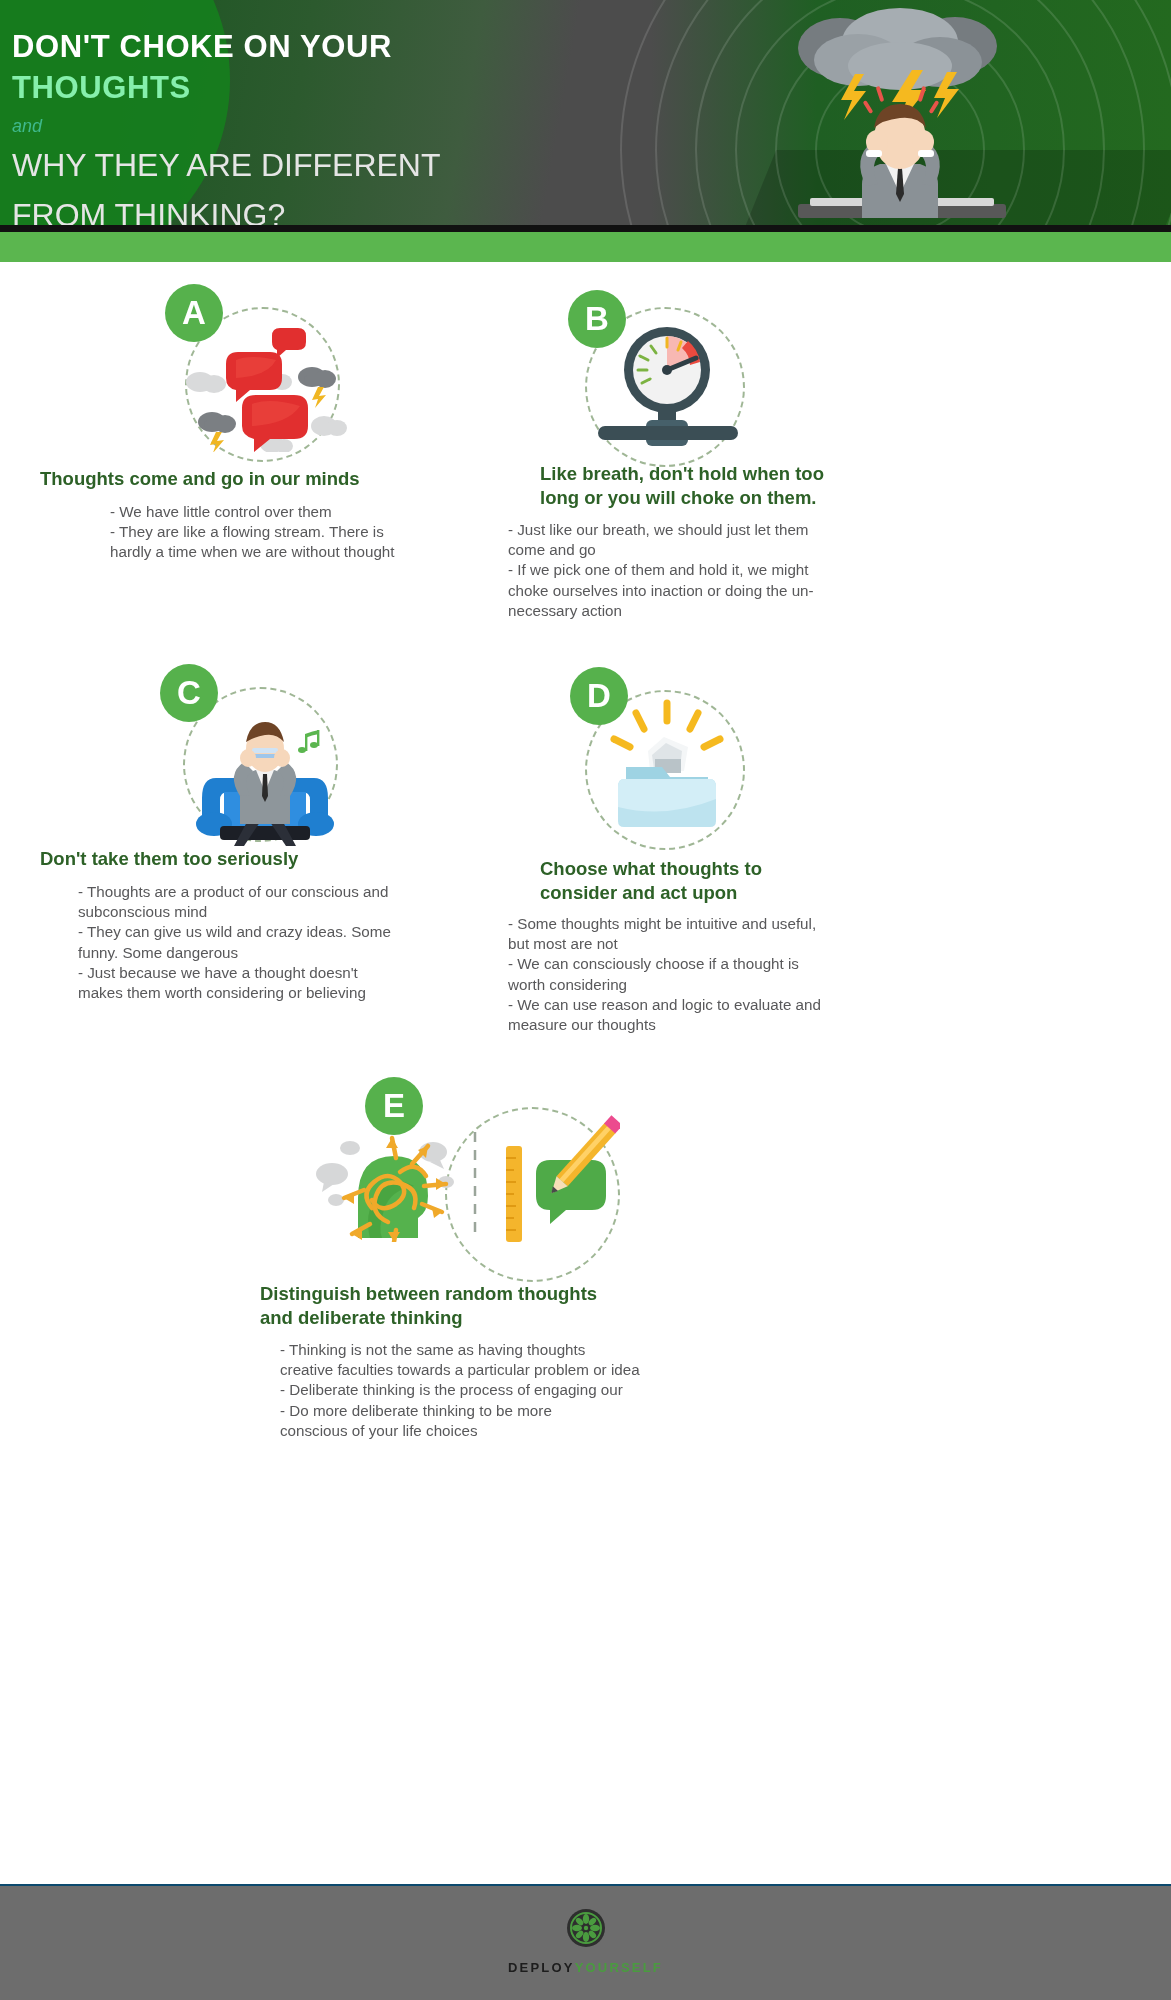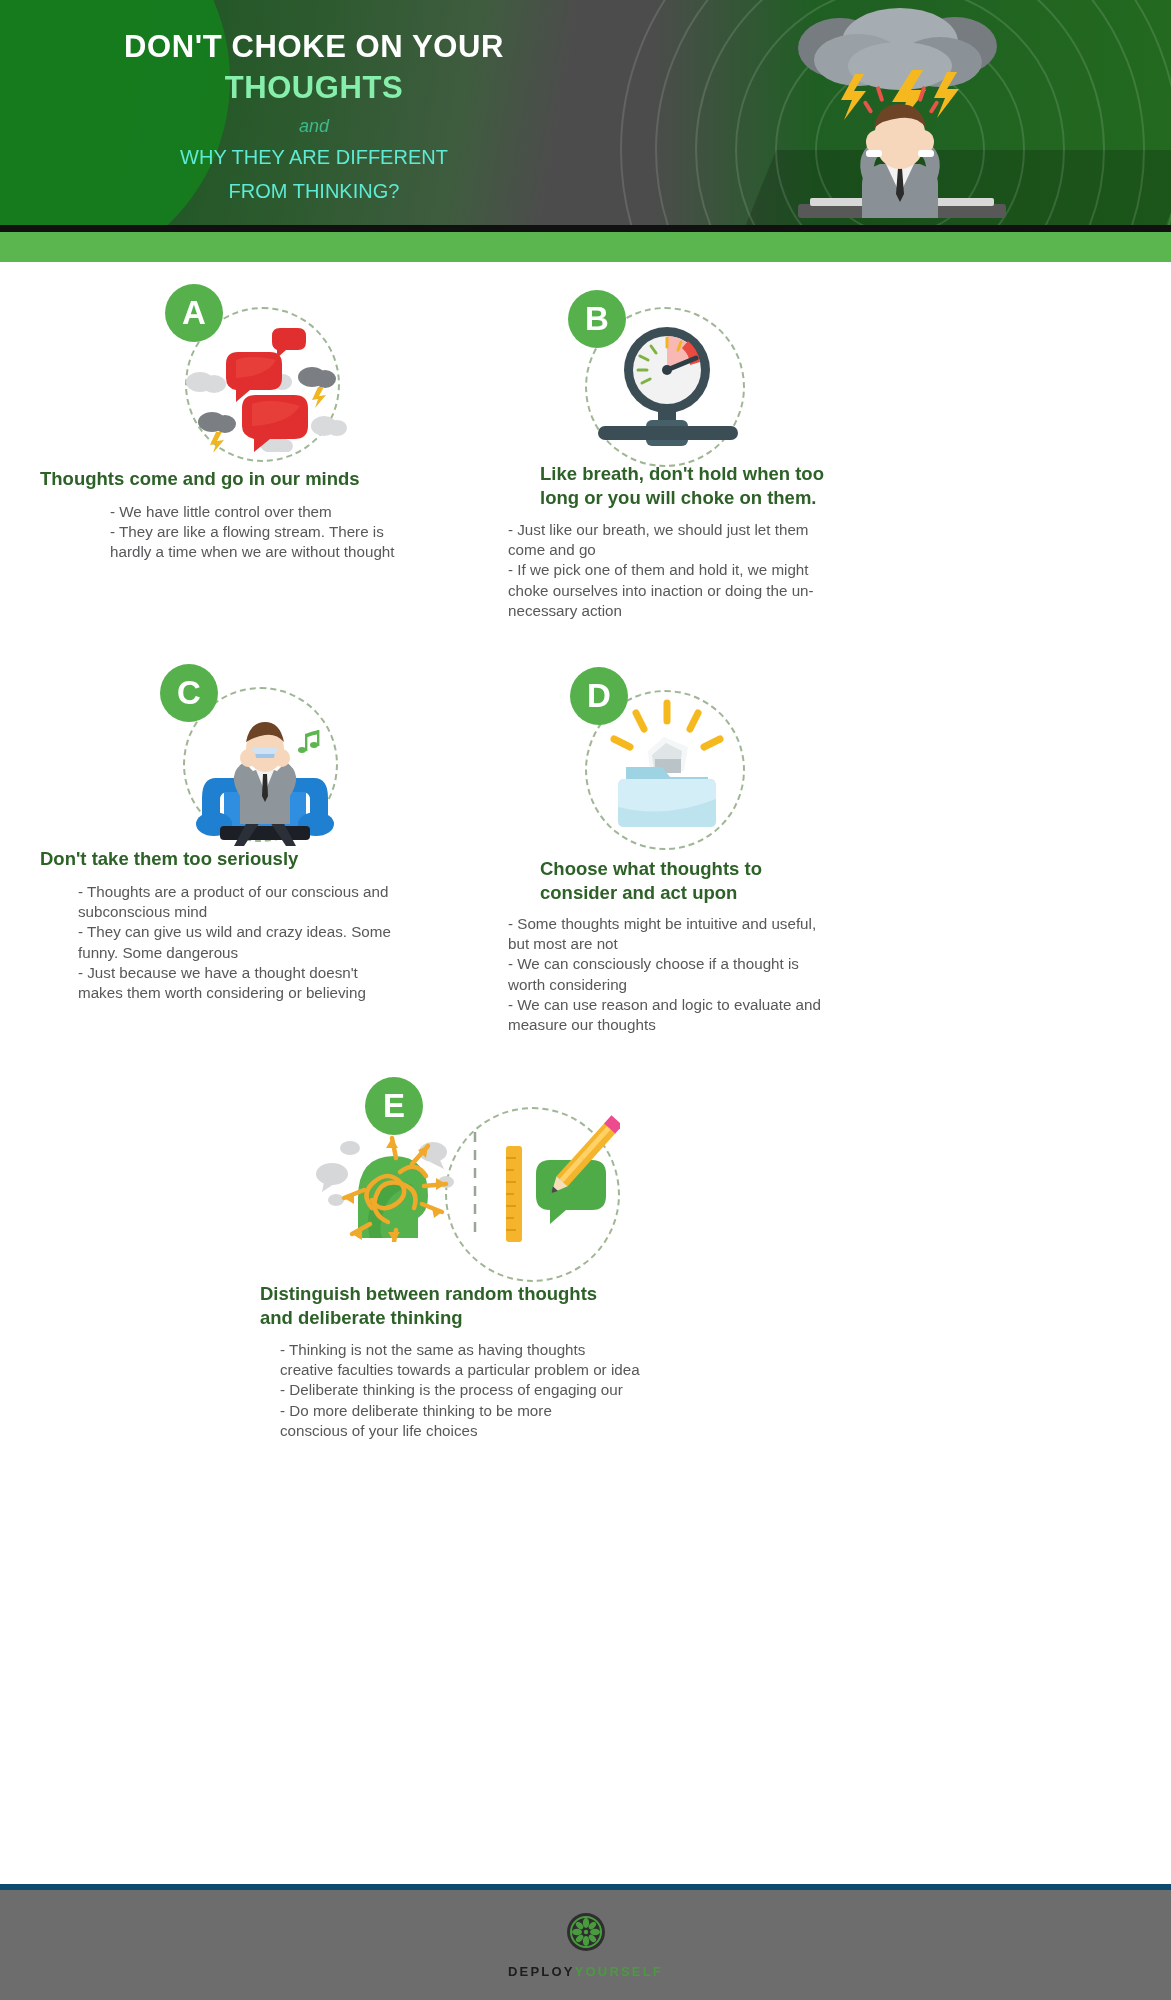--- a/index.html
+++ b/index.html
@@ -58,23 +58,22 @@
   }
   .hdr-shadow {
     position: absolute;
     left: 760px; top: 150px;
     width: 420px; height: 80px;
     background: rgba(0,0,0,0.18);
     transform: skewX(-22deg);
   }
   .hdr-title-wrap {
     position: absolute;
-    left: 4px; top: 28px;
+    left: 12px; top: 28px;
     width: 620px;
-    text-align: center;
     z-index: 6;
   }
   .hdr-line1 {
     font-size: 31px;
     font-weight: bold;
     letter-spacing: .6px;
     color: #ffffff;
     line-height: 1.25;
   }
   .hdr-line2 {
@@ -86,22 +85,22 @@
     margin-top: 2px;
   }
   .hdr-and {
     font-size: 18px;
     font-style: italic;
     color: #3fb98c;
     margin-top: 8px;
     line-height: 1.2;
   }
   .hdr-line3 {
-    font-size: 20px;
-    color: #5eead4;
+    font-size: 32px;
+    color: #e5e5e5;
     line-height: 1.35;
     margin-top: 7px;
     font-weight: 300;
   }
 
   
   .hdr-illo { position: absolute; left: 740px; top: 8px; width: 320px; height: 215px; z-index: 5; }
 
   .green-bar {
     position: absolute;
@@ -155,21 +154,21 @@
     line-height: 1.33;
   }
   .card-body p { margin: 0; }
 
   
   .footer {
     position: absolute;
     left: 0; top: 1884px;
     width: 1171px; height: 116px;
     background: #6d6d6d;
-    border-top: 6px solid #0c4a6e;
+    border-top: 2px solid #0c4a6e;
   }
   .footer-logo-mark {
     position: absolute;
     left: 50%; top: 22px;
     transform: translateX(-50%);
     width: 40px; height: 40px;
   }
   .footer-brand {
     position: absolute;
     left: 0; top: 74px;

